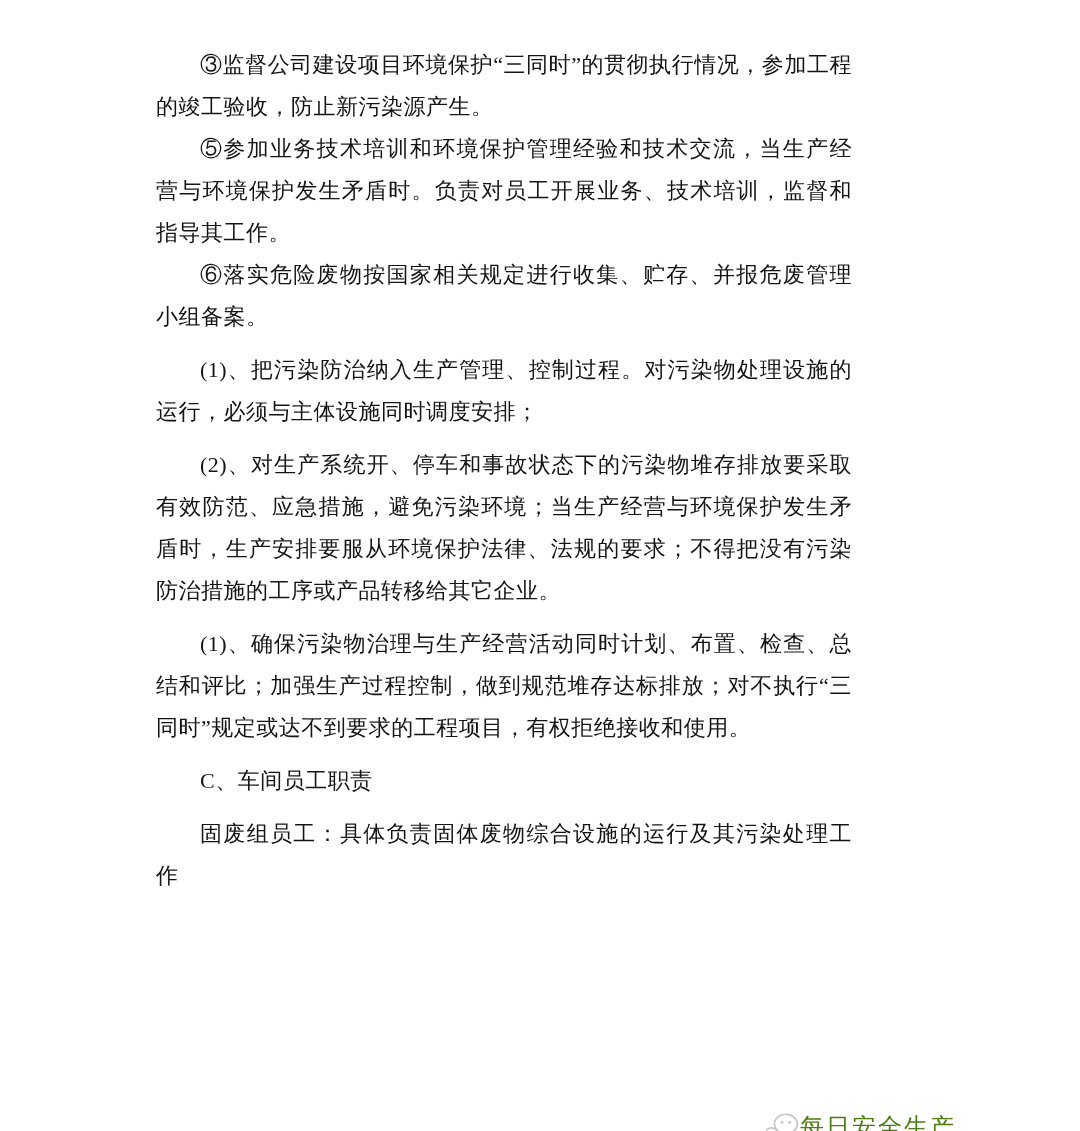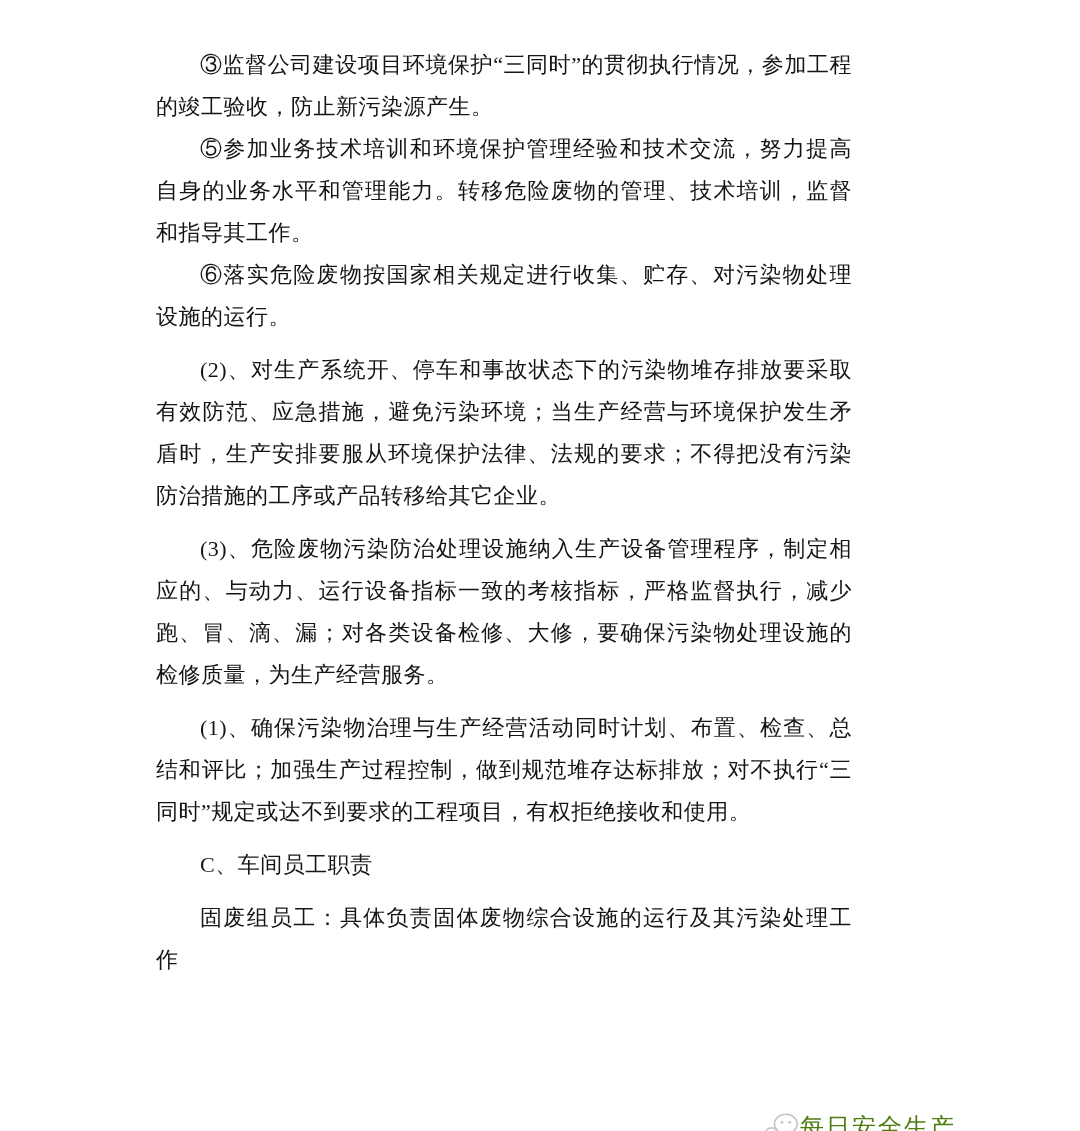--- a/index.html
+++ b/index.html
@@ -59,24 +59,24 @@
   }
   .wm-icon svg { width: 100%; height: 100%; }
 </style>
 </head>
 <body>
 
 <div class="page">
 
   <main class="content">
       <p class="para">③监督公司建设项目环境保护“三同时”的贯彻执行情况，参加工程的竣工验收，防止新污染源产生。</p>
-      <p class="para">⑤参加业务技术培训和环境保护管理经验和技术交流，努力提高自身的业务水平和管理能力。转移危险废物的管理、技术培训，监督和指导其工作。</p>
-      <p class="para">⑥落实危险废物按国家相关规定进行收集、贮存、对污染物处理设施的运行。</p>
+      <p class="para">⑤参加业务技术培训和环境保护管理经验和技术交流，当生产经营与环境保护发生矛盾时。负责对员工开展业务、技术培训，监督和指导其工作。</p>
+      <p class="para">⑥落实危险废物按国家相关规定进行收集、贮存、并报危废管理小组备案。</p>
+      <p class="para gap">(1)、把污染防治纳入生产管理、控制过程。对污染物处理设施的运行，必须与主体设施同时调度安排；</p>
       <p class="para gap">(2)、对生产系统开、停车和事故状态下的污染物堆存排放要采取有效防范、应急措施，避免污染环境；当生产经营与环境保护发生矛盾时，生产安排要服从环境保护法律、法规的要求；不得把没有污染防治措施的工序或产品转移给其它企业。</p>
-      <p class="para gap">(3)、危险废物污染防治处理设施纳入生产设备管理程序，制定相应的、与动力、运行设备指标一致的考核指标，严格监督执行，减少跑、冒、滴、漏；对各类设备检修、大修，要确保污染物处理设施的检修质量，为生产经营服务。</p>
       <p class="para gap">(1)、确保污染物治理与生产经营活动同时计划、布置、检查、总结和评比；加强生产过程控制，做到规范堆存达标排放；对不执行“三同时”规定或达不到要求的工程项目，有权拒绝接收和使用。</p>
       <p class="para gap">C、车间员工职责</p>
       <p class="para gap">固废组员工：具体负责固体废物综合设施的运行及其污染处理工作</p>
     </main>
 
   <div class="watermark">
     <span class="wm-icon">
       <svg viewBox="0 0 40 34" xmlns="http://www.w3.org/2000/svg">
         <ellipse cx="24.5" cy="13.5" rx="13.5" ry="11.5" fill="none" stroke="#c6c6c6" stroke-width="2"></ellipse>
         <path d="M14 22 L11 27 L18 24" fill="none" stroke="#c6c6c6" stroke-width="2" stroke-linejoin="round"></path>

